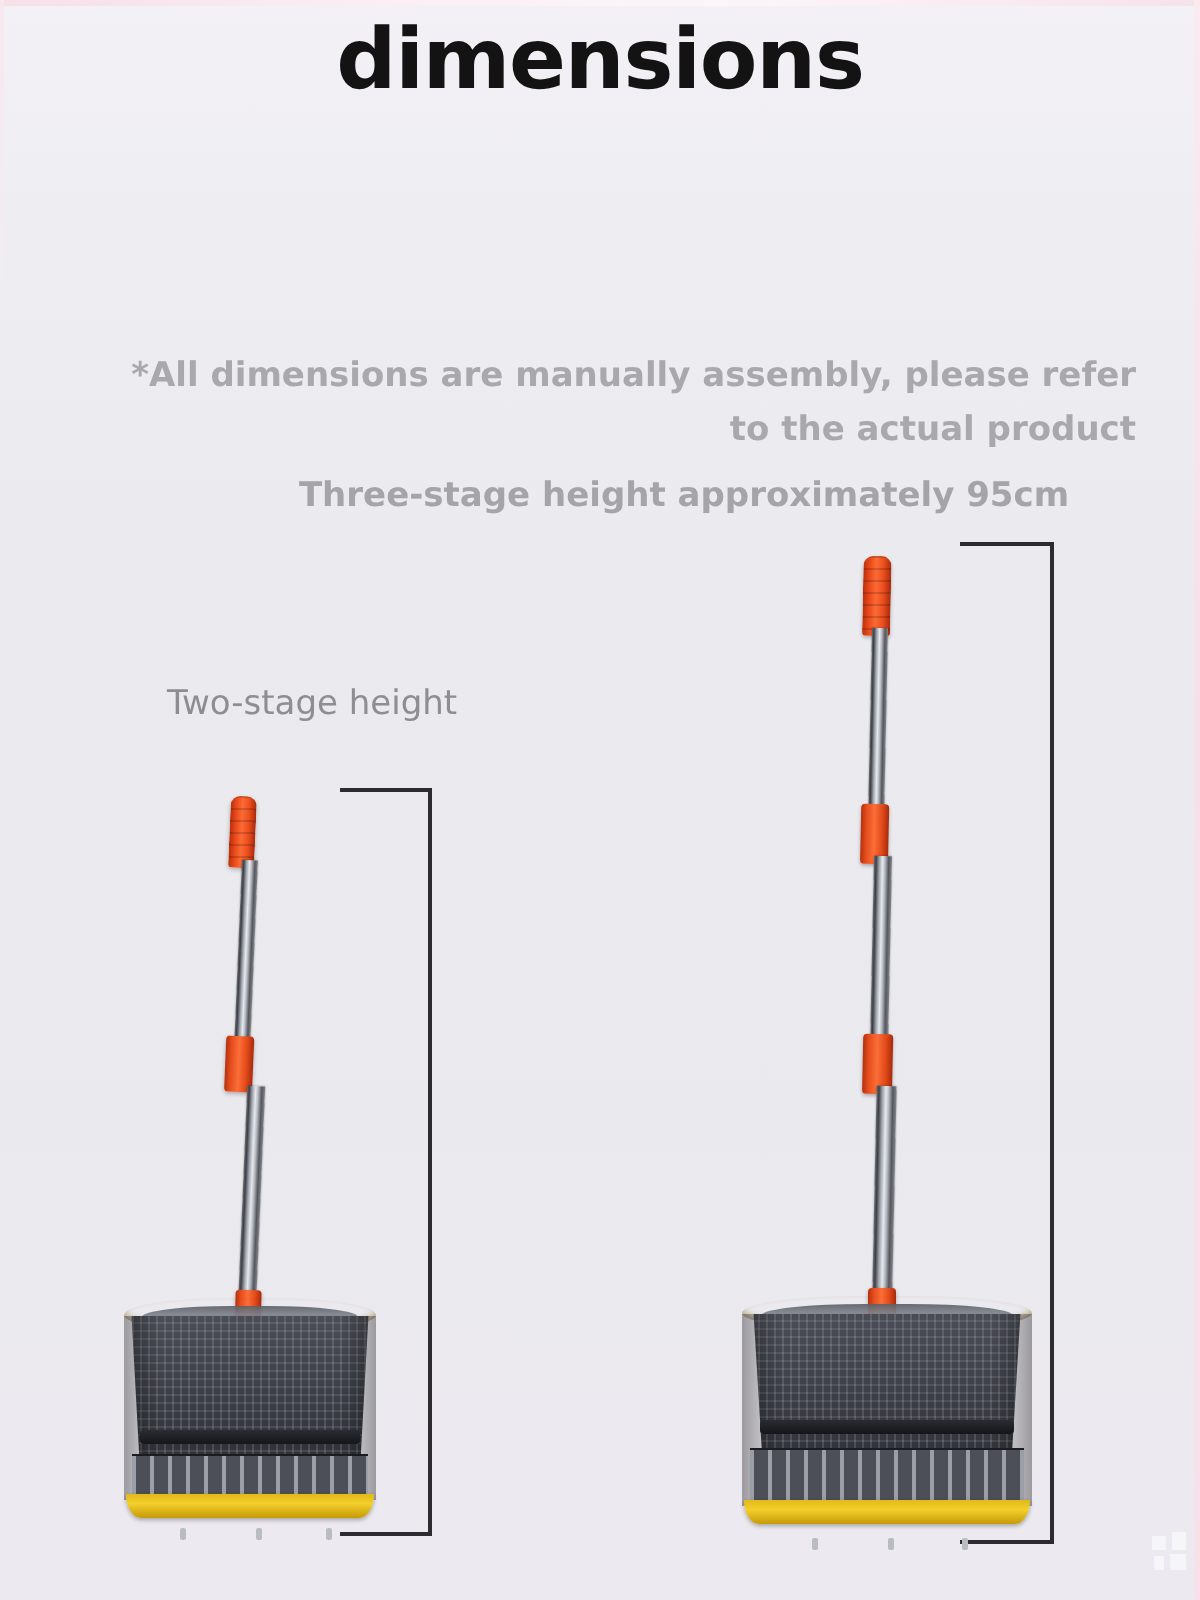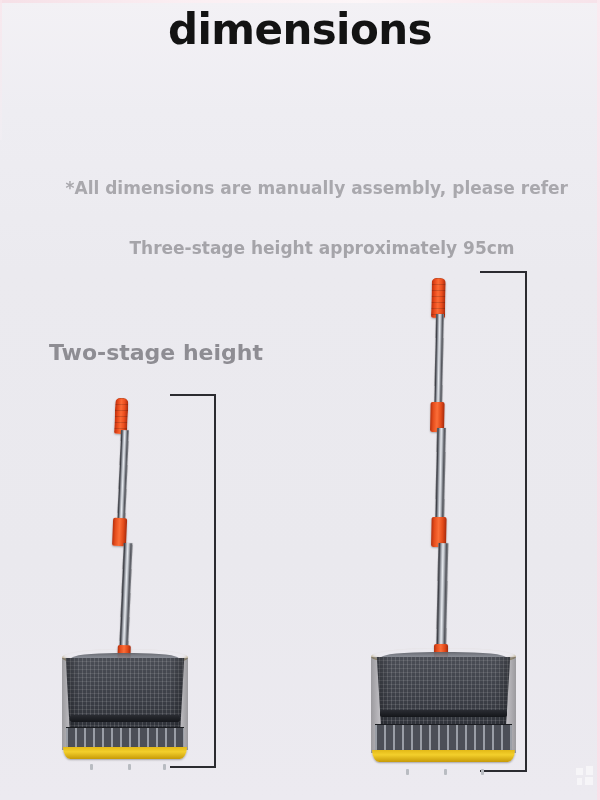--- a/index.html
+++ b/index.html
@@ -36,26 +36,26 @@
     position:absolute;left:0;top:144px;width:600px;text-align:center;
     font-size:17px;line-height:22px;font-weight:700;color:#4a4a4f;
   }
   .disclaimer{
     position:absolute;left:34px;top:175px;width:534px;text-align:right;
     font-size:17px;line-height:27px;font-weight:700;color:#a9a8ad;
   }
 
   
   .label-three{
-    position:absolute;left:112px;top:237px;width:420px;text-align:center;
+    position:absolute;left:132px;top:237px;width:420px;text-align:center;
     font-size:17px;line-height:22px;font-weight:700;color:#a5a4a9;
   }
   .label-two{
     position:absolute;left:48px;top:340px;width:216px;text-align:center;
-    font-size:22px;line-height:25px;font-weight:700;color:#8e8d93;
+    font-size:17px;line-height:25px;font-weight:400;color:#8e8d93;
   }
 
   
   .bracket{position:absolute;}
   .bracket .vline{position:absolute;width:2px;background:#2b2b30;}
   .bracket .hline{position:absolute;height:2px;background:#2b2b30;}
 
   
   #bracket-two{left:168px;top:394px;width:48px;height:374px;}
   #bracket-two .vline{right:0;top:0;height:374px;}
@@ -168,20 +168,21 @@
   <div class="edge-pink-left"></div>
 
   <div class="title">
     <div>dimensions</div>
   </div>
 
 
 
   <div class="disclaimer">
     <div>*All dimensions are manually assembly, please refer</div>
+    <div>to the actual product</div>
   </div>
 
   <div class="label-three">Three-stage height approximately 95cm</div>
 
   <div class="label-two">
     <div>Two-stage height</div>
   </div>
 
   <div class="bracket" id="bracket-two">
     <div class="hline top"></div>

